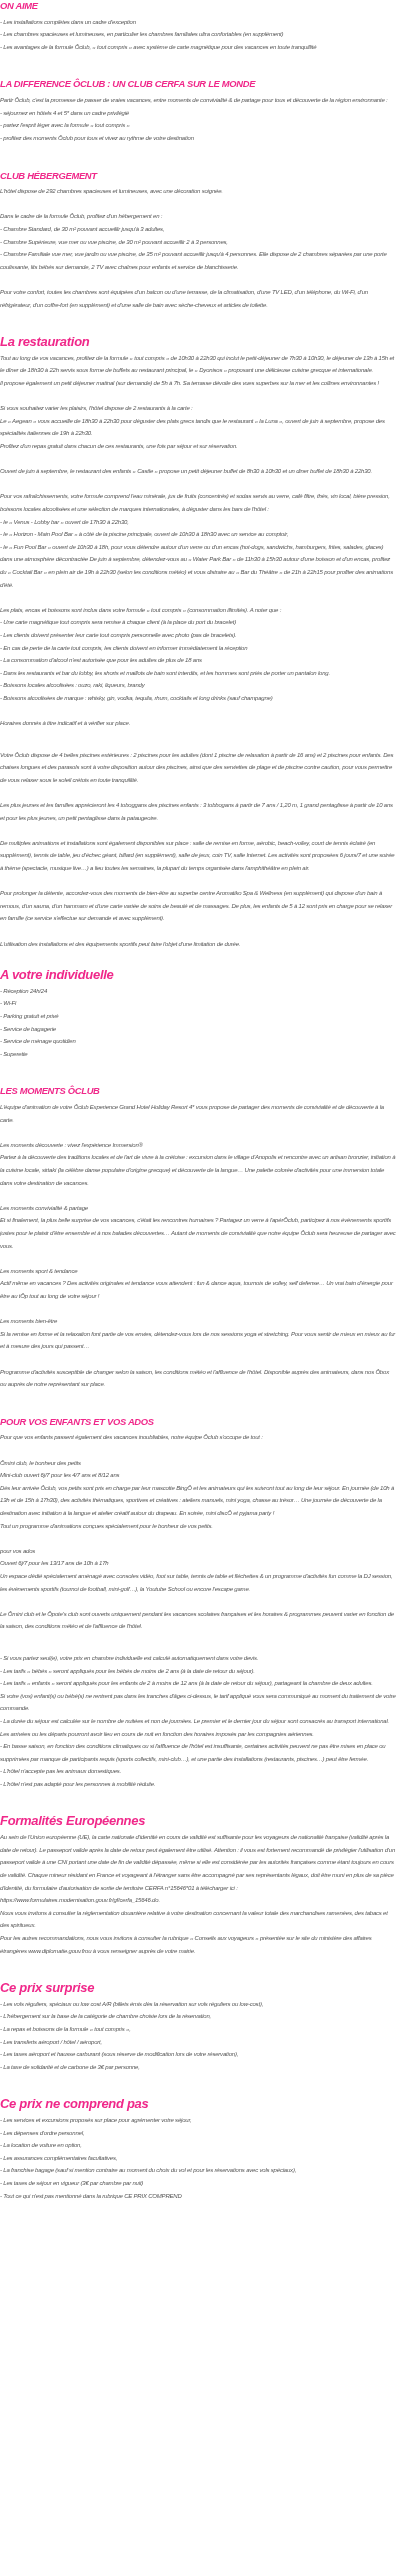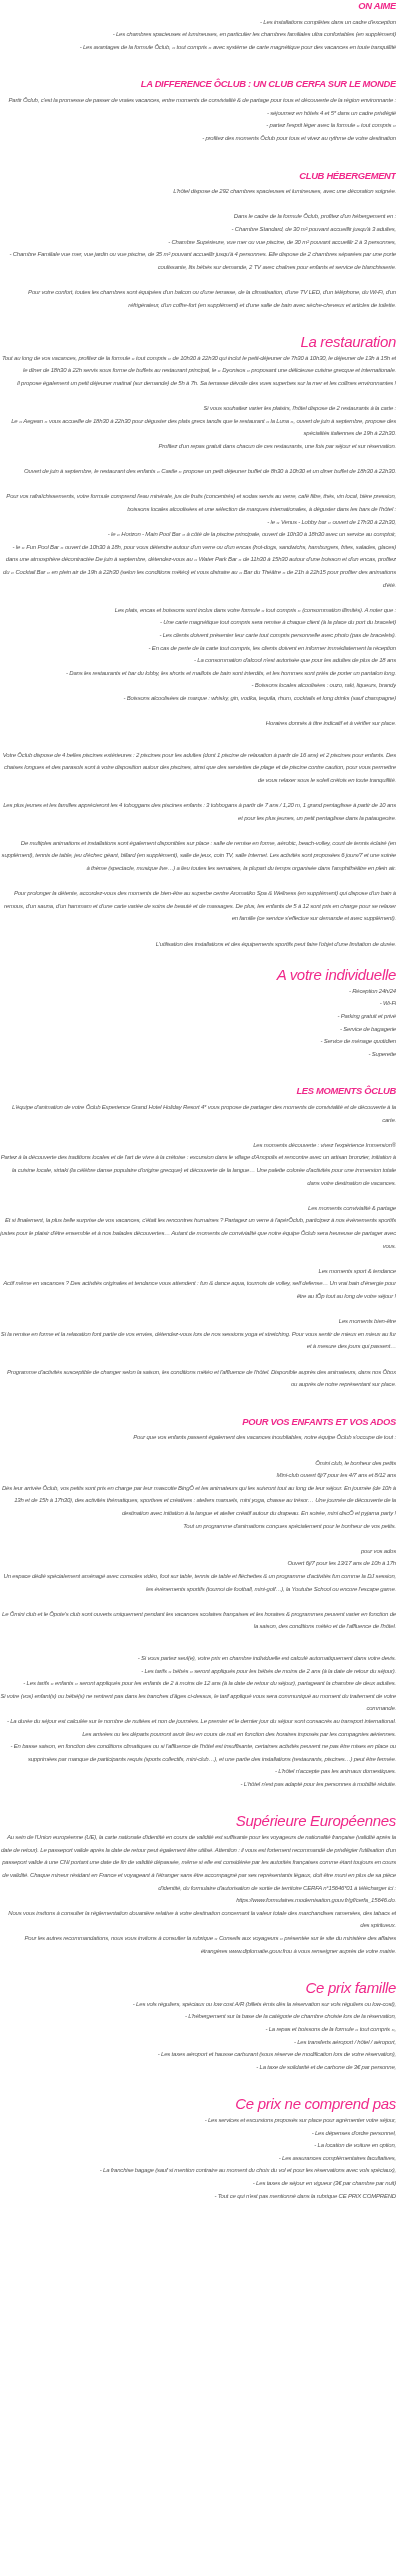--- a/index.html
+++ b/index.html
@@ -5,38 +5,38 @@
   html, body { margin: 0; padding: 0; background: #ffffff; }
   body {
     width: 397px;
     font-family: "Liberation Sans", "DejaVu Sans", sans-serif;
     color: #555555;
     font-style: italic;
     font-size: 6px;
     line-height: 12.6px;
     letter-spacing: -0.2px;
   }
-  .page { padding: 0 1px 15.7px 0; text-align: right; }
+  .page { padding: 0 1px 15.7px 0; }
   .section { margin: 0; }
   h2.section-title {
     color: #f0288a;
     font-family: "Liberation Sans", "DejaVu Sans", sans-serif;
     font-style: italic;
     font-weight: bold;
     font-size: 9.4px;
     line-height: 12.6px;
     letter-spacing: -0.3px;
     margin: 0 0 3.1px 0;
     padding: 0;
   }
   h3.sub-title {
     color: #f0288a;
     font-style: italic;
-    font-weight: normal;
-    font-size: 15px;
+    font-weight: bold;
+    font-size: 13px;
     line-height: 12.6px;
     letter-spacing: -0.3px;
     margin: 0 0 3.1px 0;
   }
   p { margin: 0; }
   .block { margin-bottom: 12.6px; }
   .gap-lg { height: 25px; }
   .gap-md { height: 19px; }
   .line { display: block; }
   a.link { color: #555555; text-decoration: none; }
@@ -175,30 +175,30 @@
     <p class="line">- Les tarifs « enfants » seront appliqués pour les enfants de 2 à moins de 12 ans (à la date de retour du séjour), partageant la chambre de deux adultes.</p>
     <p class="line">Si votre (vos) enfant(s) ou bébé(s) ne rentrent pas dans les tranches d'âges ci-dessus, le tarif appliqué vous sera communiqué au moment du traitement de votre commande.</p>
     <p class="line">- La durée du séjour est calculée sur le nombre de nuitées et non de journées. Le premier et le dernier jour du séjour sont consacrés au transport international. Les arrivées ou les départs pourront avoir lieu en cours de nuit en fonction des horaires imposés par les compagnies aériennes.</p>
     <p class="line">- En basse saison, en fonction des conditions climatiques ou si l'affluence de l'hôtel est insuffisante, certaines activités peuvent ne pas être mises en place ou supprimées par manque de participants requis (sports collectifs, mini-club…), et une partie des installations (restaurants, piscines…) peut être fermée.</p>
     <p class="line">- L'hôtel n'accepte pas les animaux domestiques.</p>
     <p class="line">- L'hôtel n'est pas adapté pour les personnes à mobilité réduite.</p>
   </section>
   <div class="gap-lg"></div>
 
   <section class="section">
-    <h3 class="sub-title">Supérieure Européennes</h3>
+    <h3 class="sub-title">Formalités Européennes</h3>
     <p class="line">Au sein de l'Union européenne (UE), la carte nationale d'identité en cours de validité est suffisante pour les voyageurs de nationalité française (validité après la date de retour). Le passeport valide après la date de retour peut également être utilisé. Attention : il vous est fortement recommandé de privilégier l'utilisation d'un passeport valide à une CNI portant une date de fin de validité dépassée, même si elle est considérée par les autorités françaises comme étant toujours en cours de validité. Chaque mineur résidant en France et voyageant à l'étranger sans être accompagné par ses représentants légaux, doit être muni en plus de sa pièce d'identité, du formulaire d'autorisation de sortie de territoire CERFA n°15646*01 à télécharger ici :</p>
     <a class="line link">https://www.formulaires.modernisation.gouv.fr/gf/cerfa_15646.do.</a>
     <p class="line">Nous vous invitons à consulter la réglementation douanière relative à votre destination concernant la valeur totale des marchandises ramenées, des tabacs et des spiritueux.</p>
     <p class="line">Pour les autres recommandations, nous vous invitons à consulter la rubrique « Conseils aux voyageurs » présentée sur le site du ministère des affaires étrangères www.diplomatie.gouv.frou à vous renseigner auprès de votre mairie.</p>
   </section>
   <div class="gap-lg"></div>
 
   <section class="section">
-    <h3 class="sub-title">Ce prix famille</h3>
+    <h3 class="sub-title">Ce prix surprise</h3>
     <p class="line">- Les vols réguliers, spéciaux ou low cost A/R (billets émis dès la réservation sur vols réguliers ou low-cost),</p>
     <p class="line">- L'hébergement sur la base de la catégorie de chambre choisie lors de la réservation,</p>
     <p class="line">- La repas et boissons de la formule « tout compris »,</p>
     <p class="line">- Les transferts aéroport / hôtel / aéroport,</p>
     <p class="line">- Les taxes aéroport et hausse carburant (sous réserve de modification lors de votre réservation),</p>
     <p class="line">- La taxe de solidarité et de carbone de 3€ par personne,</p>
   </section>
   <div class="gap-lg"></div>
 
   <section class="section">

